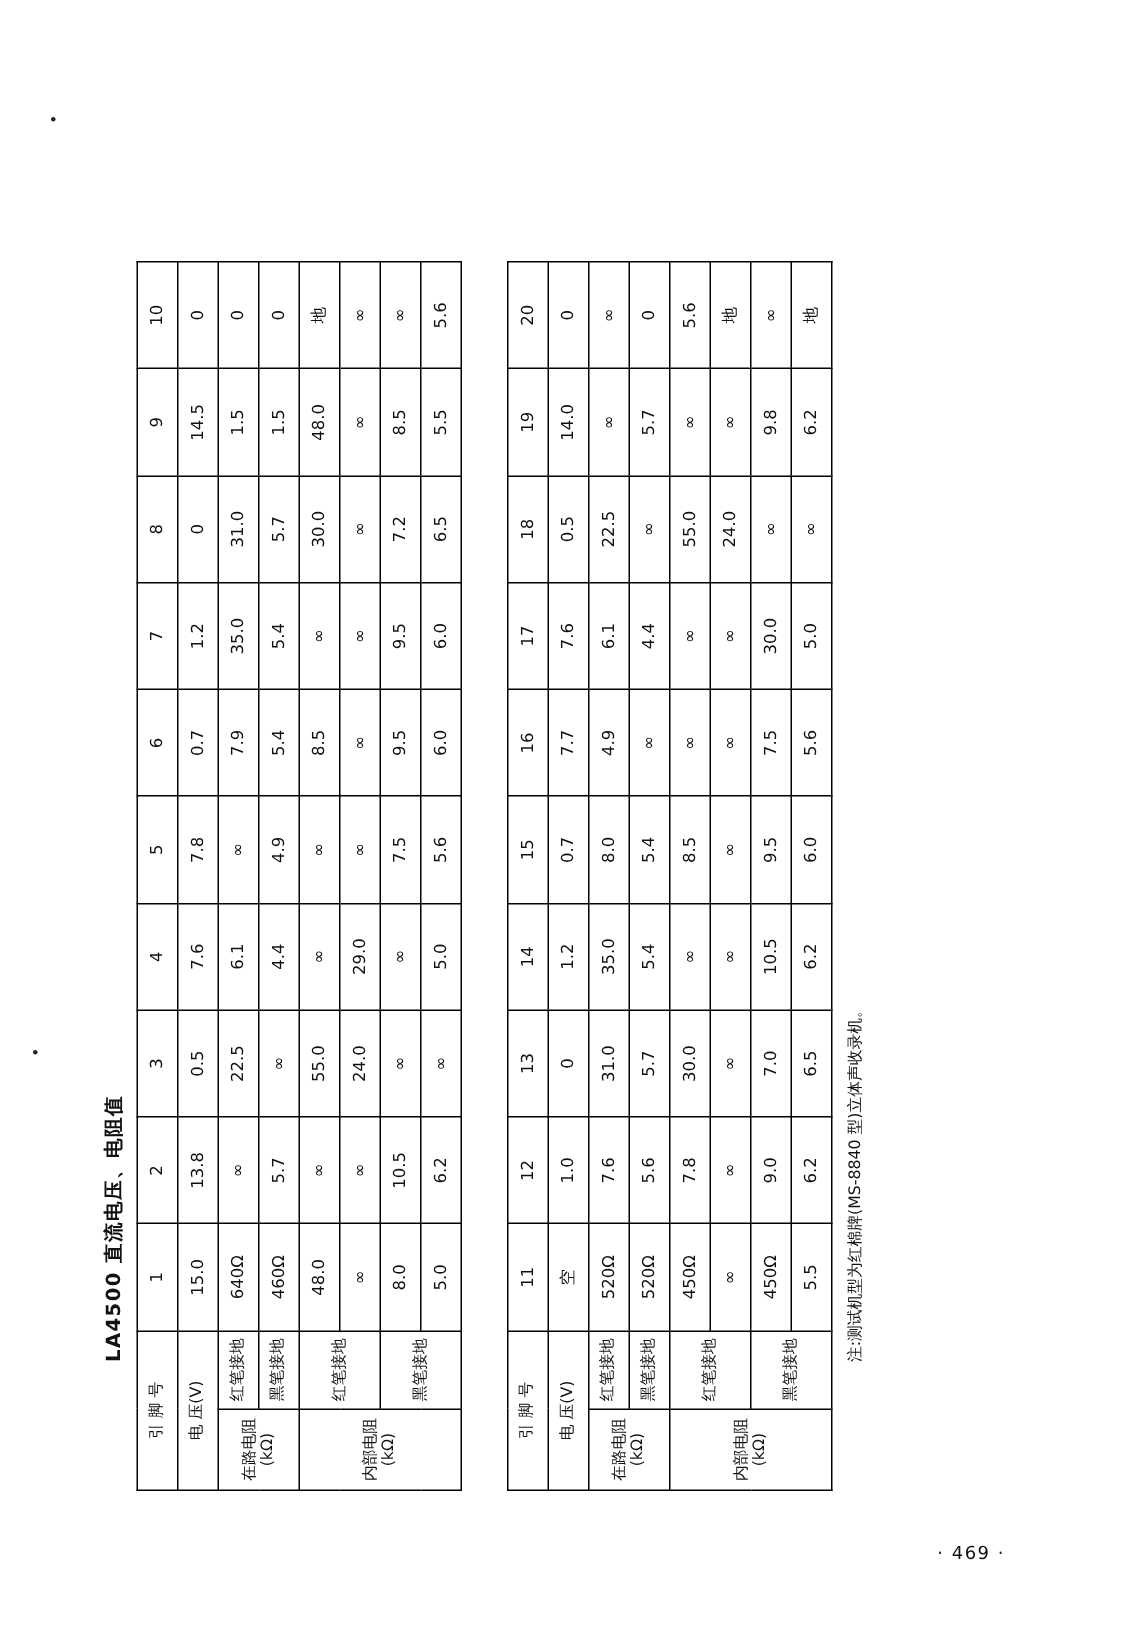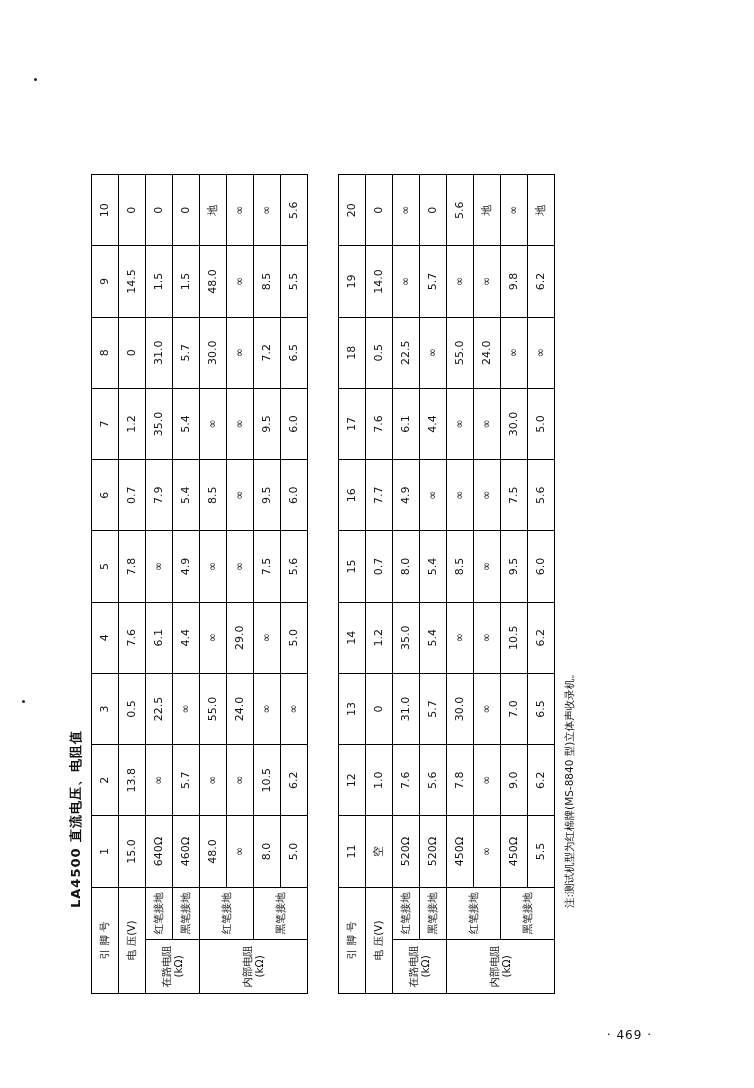--- a/index.html
+++ b/index.html
@@ -78,21 +78,21 @@
     font-size: 10.5px;
     font-family: "DejaVu Sans", sans-serif;
     margin-top: 8px;
     margin-left: 86px;
   }
   .block2 {
     margin-top: 30px;
   }
   .pagenum {
     position: absolute;
-    right: 102px;
+    right: 84px;
     bottom: 46px;
     font-size: 12px;
     font-family: "DejaVu Sans", sans-serif;
     letter-spacing: 1px;
   }
   .dot-mark {
     position: absolute;
     left: 34px;
     top: 78px;
     width: 3px;

